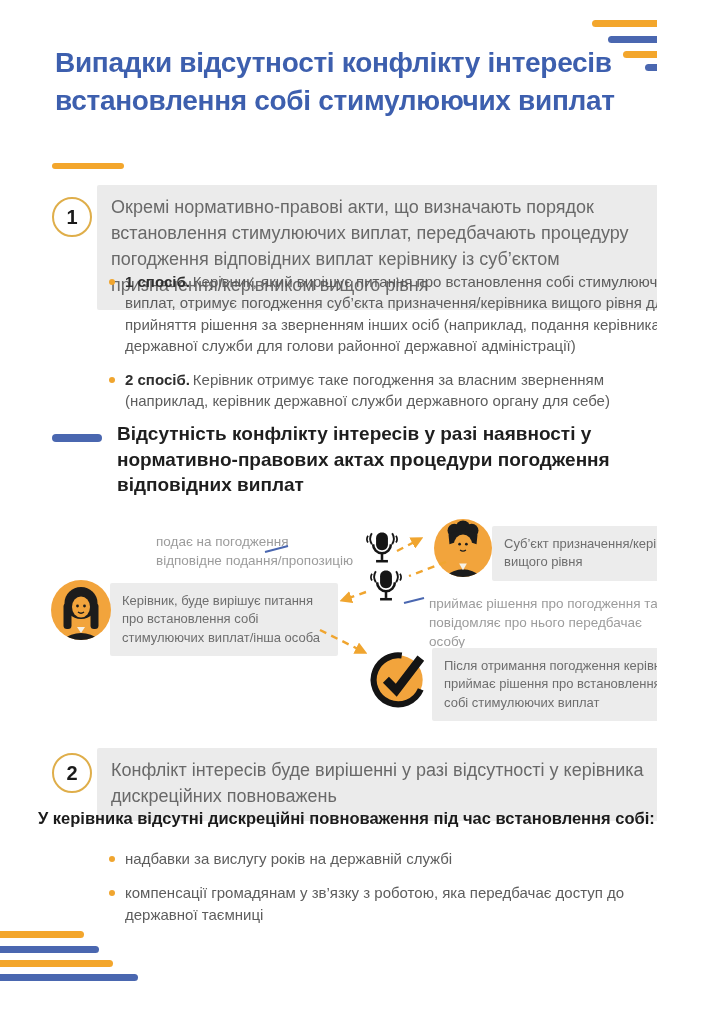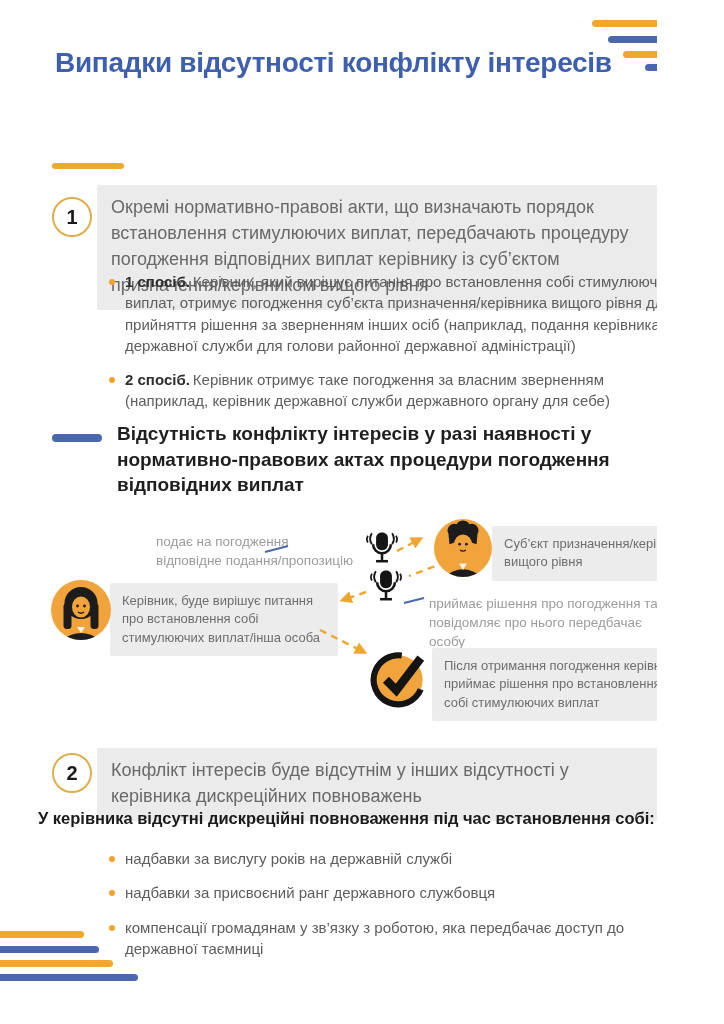--- a/index.html
+++ b/index.html
@@ -56,20 +56,21 @@
 
   <div class="layer">
     <div class="bar yellow round-left" style="top:20px;left:592px;width:150px;"></div>
     <div class="bar blue round-left" style="top:36px;left:608px;width:134px;"></div>
     <div class="bar yellow round-left" style="top:51px;left:623px;width:119px;"></div>
     <div class="bar blue round-left" style="top:64px;left:645px;width:97px;"></div>
   </div>
 
   <div class="abs title">
     <div class="tline">Випадки відсутності конфлікту інтересів</div>
+    <div class="tline">встановлення собі стимулюючих виплат</div>
   </div>
   <div class="abs title-underline"></div>
 
   <div class="abs marker" style="left:52px;top:197px;">1</div>
   <div class="abs gbox" style="left:97px;top:185px;width:563px;">Окремі нормативно-правові акти, що визначають порядок встановлення стимулюючих виплат, передбачають процедуру погодження відповідних виплат керівнику із суб’єктом призначення/керівником вищого рівня</div>
 
   <ul class="abs blist" style="left:97px;top:261px;width:568px;">
     <li>
       <span class="dot"></span>
       <span class="btext"><b>1 спосіб.</b><span>Керівник, який вирішує питання про встановлення собі стимулюючих виплат, отримує погодження суб’єкта призначення/керівника вищого рівня для прийняття рішення за зверненням інших осіб (наприклад, подання керівника державної служби для голови районної державної адміністрації)</span></span>
@@ -169,32 +170,28 @@
     </svg>
 
     <svg class="abs z3 icon" style="left:368px;top:644px;" width="66" height="66" viewBox="0 0 70 70">
       <circle cx="32" cy="38" r="26" fill="#f2a43c"></circle>
       <circle cx="32" cy="38" r="26" fill="none" stroke="#141414" stroke-width="6.5" stroke-dasharray="115 49" transform="rotate(23 32 38)"></circle>
       <path d="M19,38 L30,49 L56,15" stroke="#141414" stroke-width="9" fill="none"></path>
     </svg>
   </div>
 
   <div class="abs marker" style="left:52px;top:753px;">2</div>
-  <div class="abs gbox" style="left:97px;top:748px;width:563px;">Конфлікт інтересів буде відсутнім у інших відсутності у керівника дискреційних повноважень</div>
+  <div class="abs gbox" style="left:97px;top:748px;width:563px;">Конфлікт інтересів буде вирішенні у разі відсутності у керівника дискреційних повноважень</div>
 
   <div class="abs s2heading">У керівника відсутні дискреційні повноваження під час встановлення собі:</div>
 
   <ul class="abs blist" style="left:97px;top:838px;width:570px;">
     <li>
       <span class="dot"></span>
       <span class="btext">надбавки за вислугу років на державній службі</span>
-    </li>
-    <li>
-      <span class="dot"></span>
-      <span class="btext">надбавки за присвоєний ранг державного службовця</span>
     </li>
     <li>
       <span class="dot"></span>
       <span class="btext" style="max-width:540px;">компенсації громадянам у зв’язку з роботою, яка передбачає доступ до державної таємниці</span>
     </li>
   </ul>
 
   <div class="layer">
     <div class="bar yellow round-right" style="top:931px;left:0;width:84px;"></div>
     <div class="bar blue round-right" style="top:946px;left:0;width:99px;"></div>

